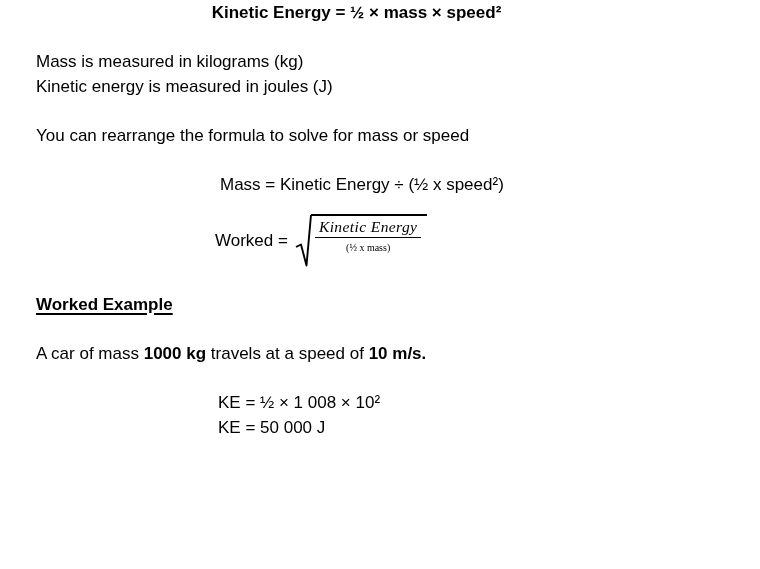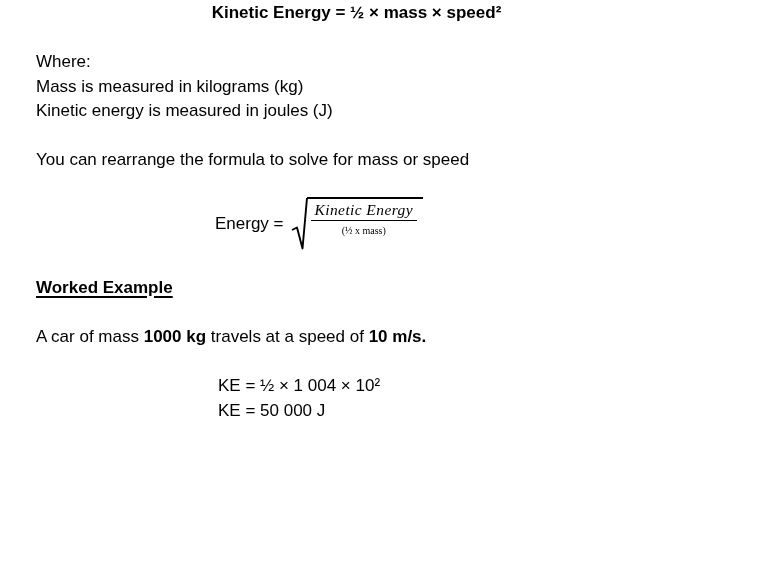--- a/index.html
+++ b/index.html
@@ -70,41 +70,41 @@
   }
   .bold { font-weight: 700; text-align: center; }
 </style>
 </head>
 <body>
 
 <div class="doc">
 
   <p class="title">Kinetic Energy = ½ × mass × speed²</p>
 
-  <p>Where:</p>
   <p>Mass is measured in kilograms (kg)</p>
   <p class="blank-after">Kinetic energy is measured in joules (J)</p>
 
 
   <p class="blank-after">You can rearrange the formula to solve for mass or speed</p>
 
+  <p class="indent-formula">Mass = Kinetic Energy ÷ (½ x speed²)</p>
 
   <div class="speed-row">
-    <span class="speed-lhs">Energy =</span>
+    <span class="speed-lhs">Worked =</span>
     <span class="sqrt">
       <svg class="radical-icon" width="17" height="54" viewBox="0 0 17 54" aria-hidden="true">
         <path d="M1 33 L6 30.5 L11.5 51.5 L16 1" fill="none" stroke="#000" stroke-width="1.9" stroke-linejoin="round"></path>
       </svg>
       <span class="radicand">
         <span class="frac-num">Kinetic Energy</span>
         <span class="frac-den">(½ x mass)</span>
       </span>
     </span>
   </div>
 
   <p class="we-heading">Worked Example</p>
 
   <p class="blank-after"><span>A car of mass </span><span class="bold">1000 kg</span><span> travels at a speed of </span><span class="bold">10 m/s.</span></p>
 
-  <p class="indent-steps">KE = ½ × 1 004 × 10²</p>
+  <p class="indent-steps">KE = ½ × 1 008 × 10²</p>
   <p class="indent-steps">KE = 50 000 J</p>
 
 </div>
 
 </body></html>

